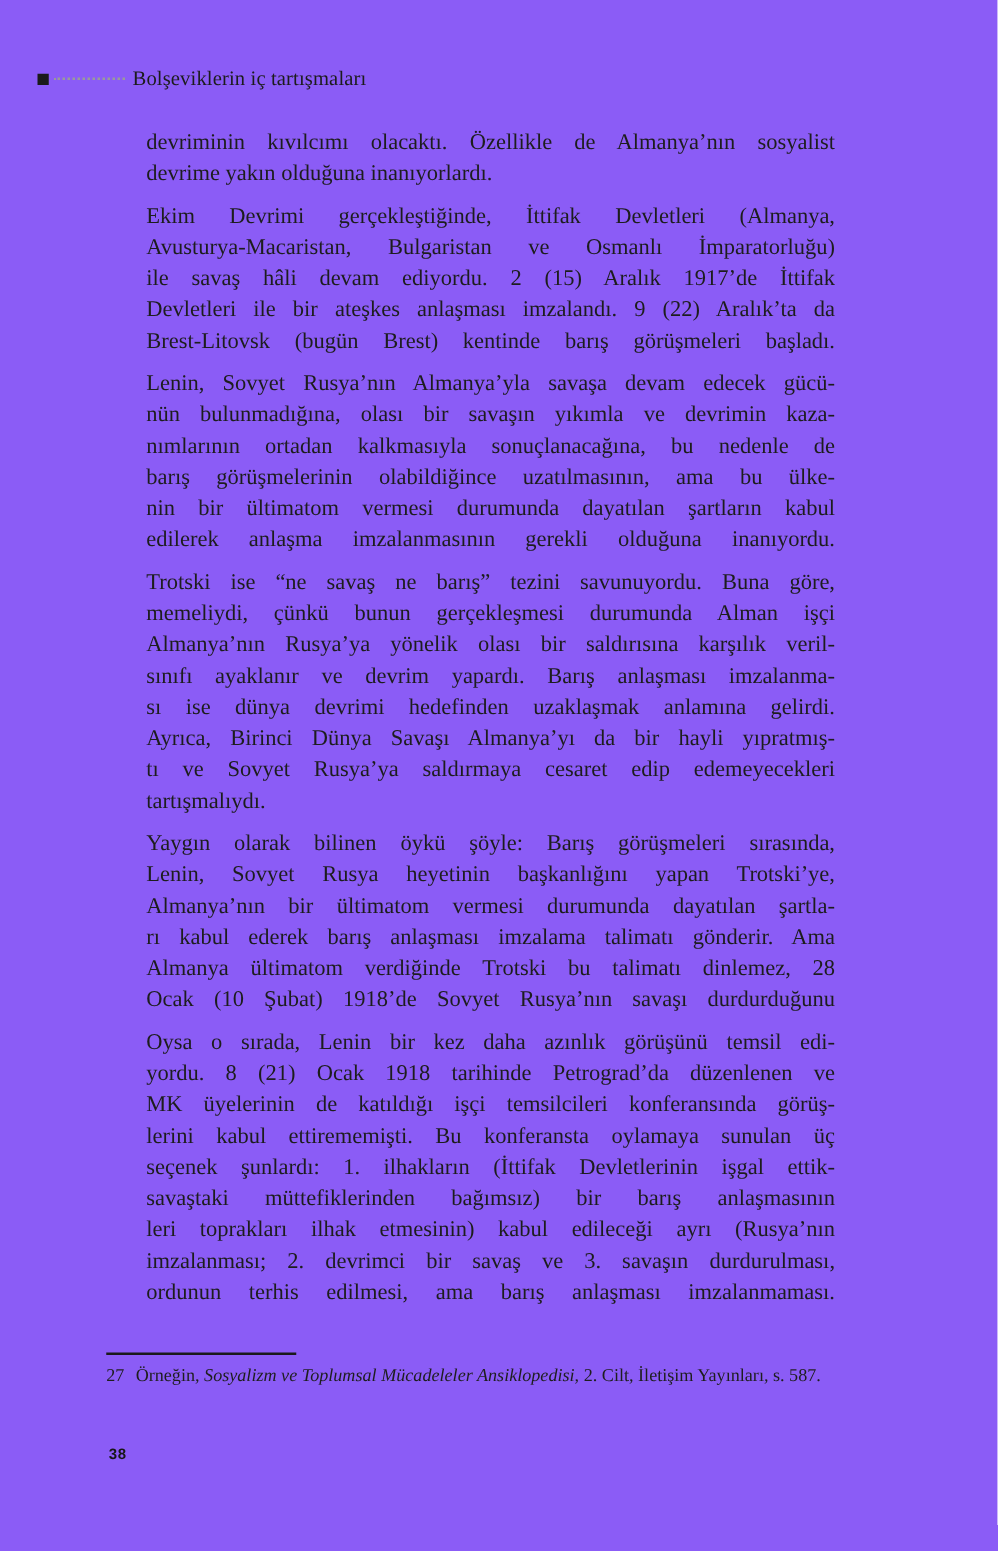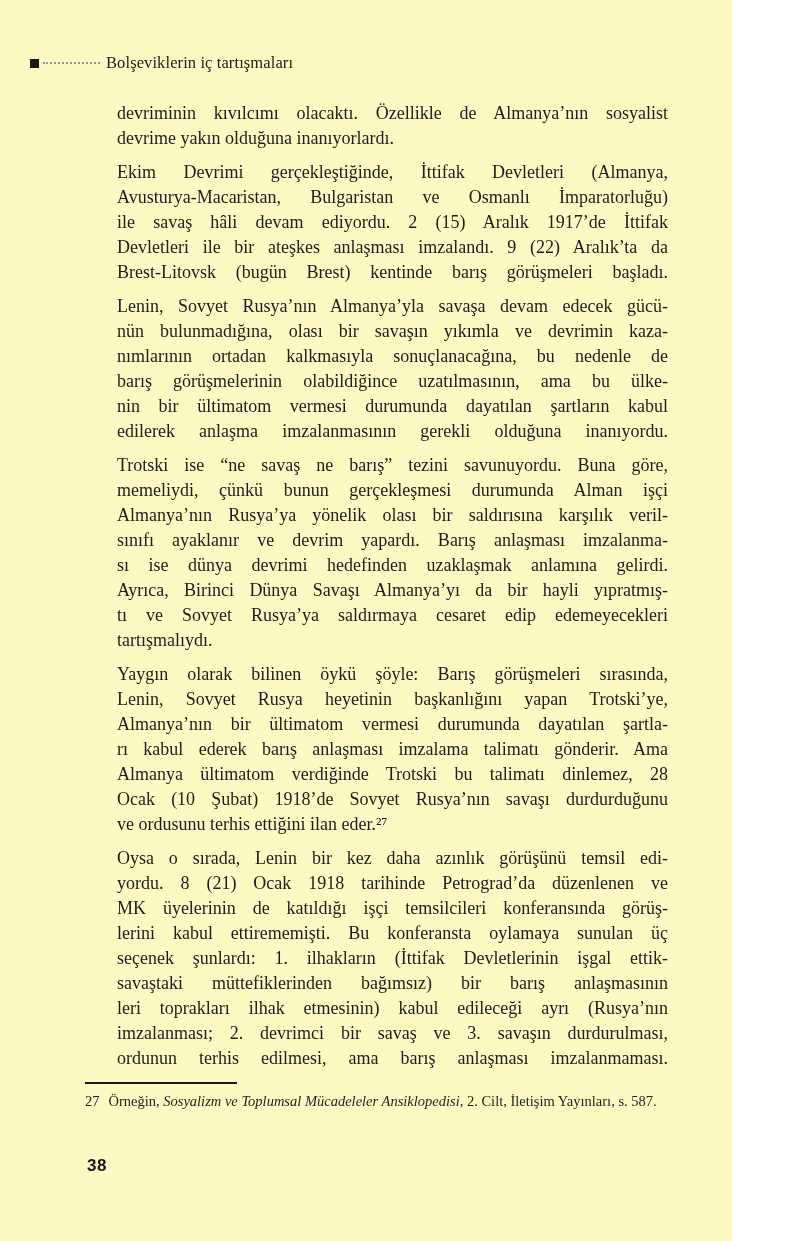--- a/index.html
+++ b/index.html
@@ -1,20 +1,20 @@
 <!DOCTYPE html>
 <html><head>
 <meta charset="utf-8">
 <style>
   html, body { margin: 0; padding: 0; background: #ffffff; }
   .page {
     position: relative;
-    width: 732px;
+    width: 798px;
     height: 1241px;
-    background: #fef9c3;
+    background: #8b5cf6;
     font-family: "Liberation Serif", "DejaVu Serif", serif;
     color: #1d1d1d;
     overflow: hidden;
   }
   
   .running-head {
     position: absolute;
     top: 53px;
     left: 30px;
     display: flex;
@@ -81,21 +81,21 @@
   }
   .fn-num { margin-right: 9px; }
   .fn-text .it { font-style: italic; margin-top: 43px; }
   
   .page-number {
     position: absolute;
     top: 1156px;
     left: 87px;
     font-family: "Liberation Sans", sans-serif;
     font-weight: 700;
-    font-size: 17px;
+    font-size: 12px;
     color: #161616;
     letter-spacing: 0.5px;
   }
 </style>
 </head>
 <body>
 
 <div class="page">
 
   <header class="running-head">
@@ -134,21 +134,20 @@
         <div class="pline">tı ve Sovyet Rusya’ya saldırmaya cesaret edip edemeyecekleri</div>
         <div class="pline unjust">tartışmalıydı.</div>
       </div>
       <div class="paragraph">
         <div class="pline">Yaygın olarak bilinen öykü şöyle: Barış görüşmeleri sırasında,</div>
         <div class="pline">Lenin, Sovyet Rusya heyetinin başkanlığını yapan Trotski’ye,</div>
         <div class="pline">Almanya’nın bir ültimatom vermesi durumunda dayatılan şartla-</div>
         <div class="pline">rı kabul ederek barış anlaşması imzalama talimatı gönderir. Ama</div>
         <div class="pline">Almanya ültimatom verdiğinde Trotski bu talimatı dinlemez, 28</div>
         <div class="pline">Ocak (10 Şubat) 1918’de Sovyet Rusya’nın savaşı durdurduğunu</div>
-        <div class="pline unjust">ve ordusunu terhis ettiğini ilan eder.²⁷</div>
       </div>
       <div class="paragraph">
         <div class="pline">Oysa o sırada, Lenin bir kez daha azınlık görüşünü temsil edi-</div>
         <div class="pline">yordu. 8 (21) Ocak 1918 tarihinde Petrograd’da düzenlenen ve</div>
         <div class="pline">MK üyelerinin de katıldığı işçi temsilcileri konferansında görüş-</div>
         <div class="pline">lerini kabul ettirememişti. Bu konferansta oylamaya sunulan üç</div>
         <div class="pline">seçenek şunlardı: 1. ilhakların (İttifak Devletlerinin işgal ettik-</div>
         <div class="pline">savaştaki müttefiklerinden bağımsız) bir barış anlaşmasının</div>
         <div class="pline">leri toprakları ilhak etmesinin) kabul edileceği ayrı (Rusya’nın</div>
         <div class="pline">imzalanması; 2. devrimci bir savaş ve 3. savaşın durdurulması,</div>

